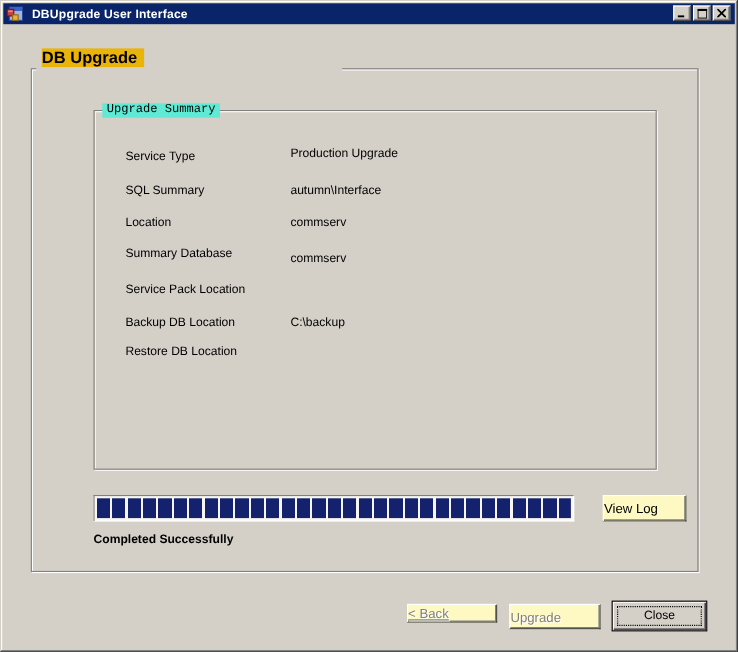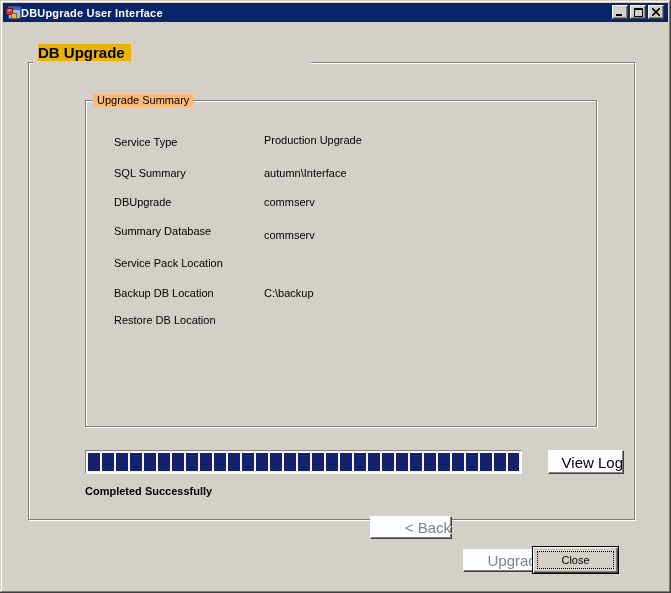--- a/index.html
+++ b/index.html
@@ -4,58 +4,58 @@
 <style>
   html,body{margin:0;padding:0;width:671px;height:593px;overflow:hidden;
     font-family:"Liberation Sans","DejaVu Sans",sans-serif;font-size:11px;color:#000;}
   .window{position:relative;width:671px;height:593px;background:#D4D0C8;
     box-shadow:inset -1px -1px 0 #404040, inset 1px 1px 0 #D4D0C8,
                inset -2px -2px 0 #808080, inset 2px 2px 0 #FFFFFF;}
   
   .titlebar{position:absolute;left:3px;top:3px;width:665px;height:19px;
     background:#0A246A;display:flex;align-items:center;}
   .titlebar .app-icon{width:16px;height:16px;margin-left:2px;flex:0 0 auto;}
-  .titlebar .title-text{color:#fff;font-weight:bold;font-size:11px;margin-left:0;
+  .titlebar .title-text{color:#fff;font-weight:bold;font-size:11px;margin-left:8px;
     white-space:nowrap;letter-spacing:0.2px;}
   .caption-buttons{position:absolute;right:4px;top:2px;display:flex;gap:2px;}
   .cap-btn{width:16px;height:14px;background:#D4D0C8;padding:0;
     border:1px solid;border-color:#FFFFFF #404040 #404040 #FFFFFF;
     box-shadow:inset -1px -1px 0 #808080;display:flex;align-items:center;justify-content:center;}
   .cap-btn svg{display:block;}
   
   .groupbox{position:absolute;border:1px solid #808080;
     box-shadow:1px 1px 0 #FFFFFF, inset 1px 1px 0 #FFFFFF;}
   .outer-group{left:28px;top:62px;width:605px;height:456px;}
   .outer-caption-cover{position:absolute;left:4px;top:-2px;width:278px;height:5px;background:#D4D0C8;}
   .page-heading{position:absolute;left:38px;top:44px;font-size:15px;font-weight:bold;
     background:#eab308;padding-right:6px;z-index:2;}
   .inner-group{left:85px;top:100px;width:510px;height:325px;}
-  .inner-caption{position:absolute;left:7px;top:-7px;background:#fdba74;padding:0 4px;line-height:13px;}
+  .inner-caption{position:absolute;left:7px;top:-7px;background:#5eead4;padding:0 4px;line-height:13px;font-family:Liberation Mono, monospace;}
   
   .summary-row{position:absolute;left:28px;height:13px;white-space:nowrap;}
   .summary-row .val{position:absolute;left:150px;white-space:nowrap;}
   .r1{top:35px}.r2{top:66px}.r3{top:95px}.r4{top:124px}
   .r5{top:156px}.r6{top:186px}.r7{top:213px}
   .r1 .val{top:-2px}.r4 .val{top:4px}
   
   .progress-track{position:absolute;left:85px;top:450px;width:437px;height:24px;
     background:#F7F6F2;border:1px solid;border-color:#808080 #FFFFFF #FFFFFF #808080;
     padding:2px;box-sizing:border-box;}
   .progress-fill{height:100%;width:100%;
     background:repeating-linear-gradient(90deg,#14226E 0 12px,#F7F6F2 12px 14px);}
   .status-text{position:absolute;left:85px;top:485px;font-weight:bold;}
   
-  .btn{position:absolute;background:#ffffff;font-family:inherit;font-size:15px;color:#000;
+  .btn{position:absolute;background:#fef9c3;font-family:inherit;font-size:12px;color:#000;
     border:1px solid;border-color:#FFFFFF #404040 #404040 #FFFFFF;
-    box-shadow:inset -1px -1px 0 #808080;padding:0;text-align:right;}
+    box-shadow:inset -1px -1px 0 #808080;padding:0;text-align:left;}
   .btn-viewlog{left:548px;top:450px;width:76px;height:24px;}
-  .btn-back{left:370px;top:516px;width:82px;height:23px;}
-  .btn-upgrade{left:463px;top:549px;width:83px;height:23px;padding-left:8px;}
+  .btn-back{left:370px;top:549px;width:82px;height:17px;text-decoration:underline;}
+  .btn-upgrade{left:463px;top:549px;width:83px;height:23px;}
   .btn[disabled]{color:#808080;text-shadow:1px 1px 0 #FFFFFF;}
-  .btn-close{left:532px;top:546px;width:87px;height:28px;background:#D4D0C8;padding:0;
+  .btn-close{left:556px;top:546px;width:87px;height:28px;background:#D4D0C8;padding:0;
     border:1px solid #000000;font-family:inherit;font-size:11px;position:absolute;
     box-shadow:inset 1px 1px 0 #FFFFFF, inset -1px -1px 0 #404040, inset -2px -2px 0 #808080;}
   .focus-rect{position:absolute;left:4px;top:4px;right:4px;bottom:4px;
     border:1px dotted #000;pointer-events:none;}
 </style>
 </head>
 <body>
 
 <div class="window">
 
@@ -99,21 +99,21 @@
 
     <div class="summary-row r1">
       <span class="lbl">Service Type</span>
       <span class="val">Production Upgrade</span>
     </div>
     <div class="summary-row r2">
       <span class="lbl">SQL Summary</span>
       <span class="val">autumn\Interface</span>
     </div>
     <div class="summary-row r3">
-      <span class="lbl">DBUpgrade</span>
+      <span class="lbl">Location</span>
       <span class="val">commserv</span>
     </div>
     <div class="summary-row r4">
       <span class="lbl">Summary Database</span>
       <span class="val">commserv</span>
     </div>
     <div class="summary-row r5">
       <span class="lbl">Service Pack Location</span>
       <span class="val"></span>
     </div>

